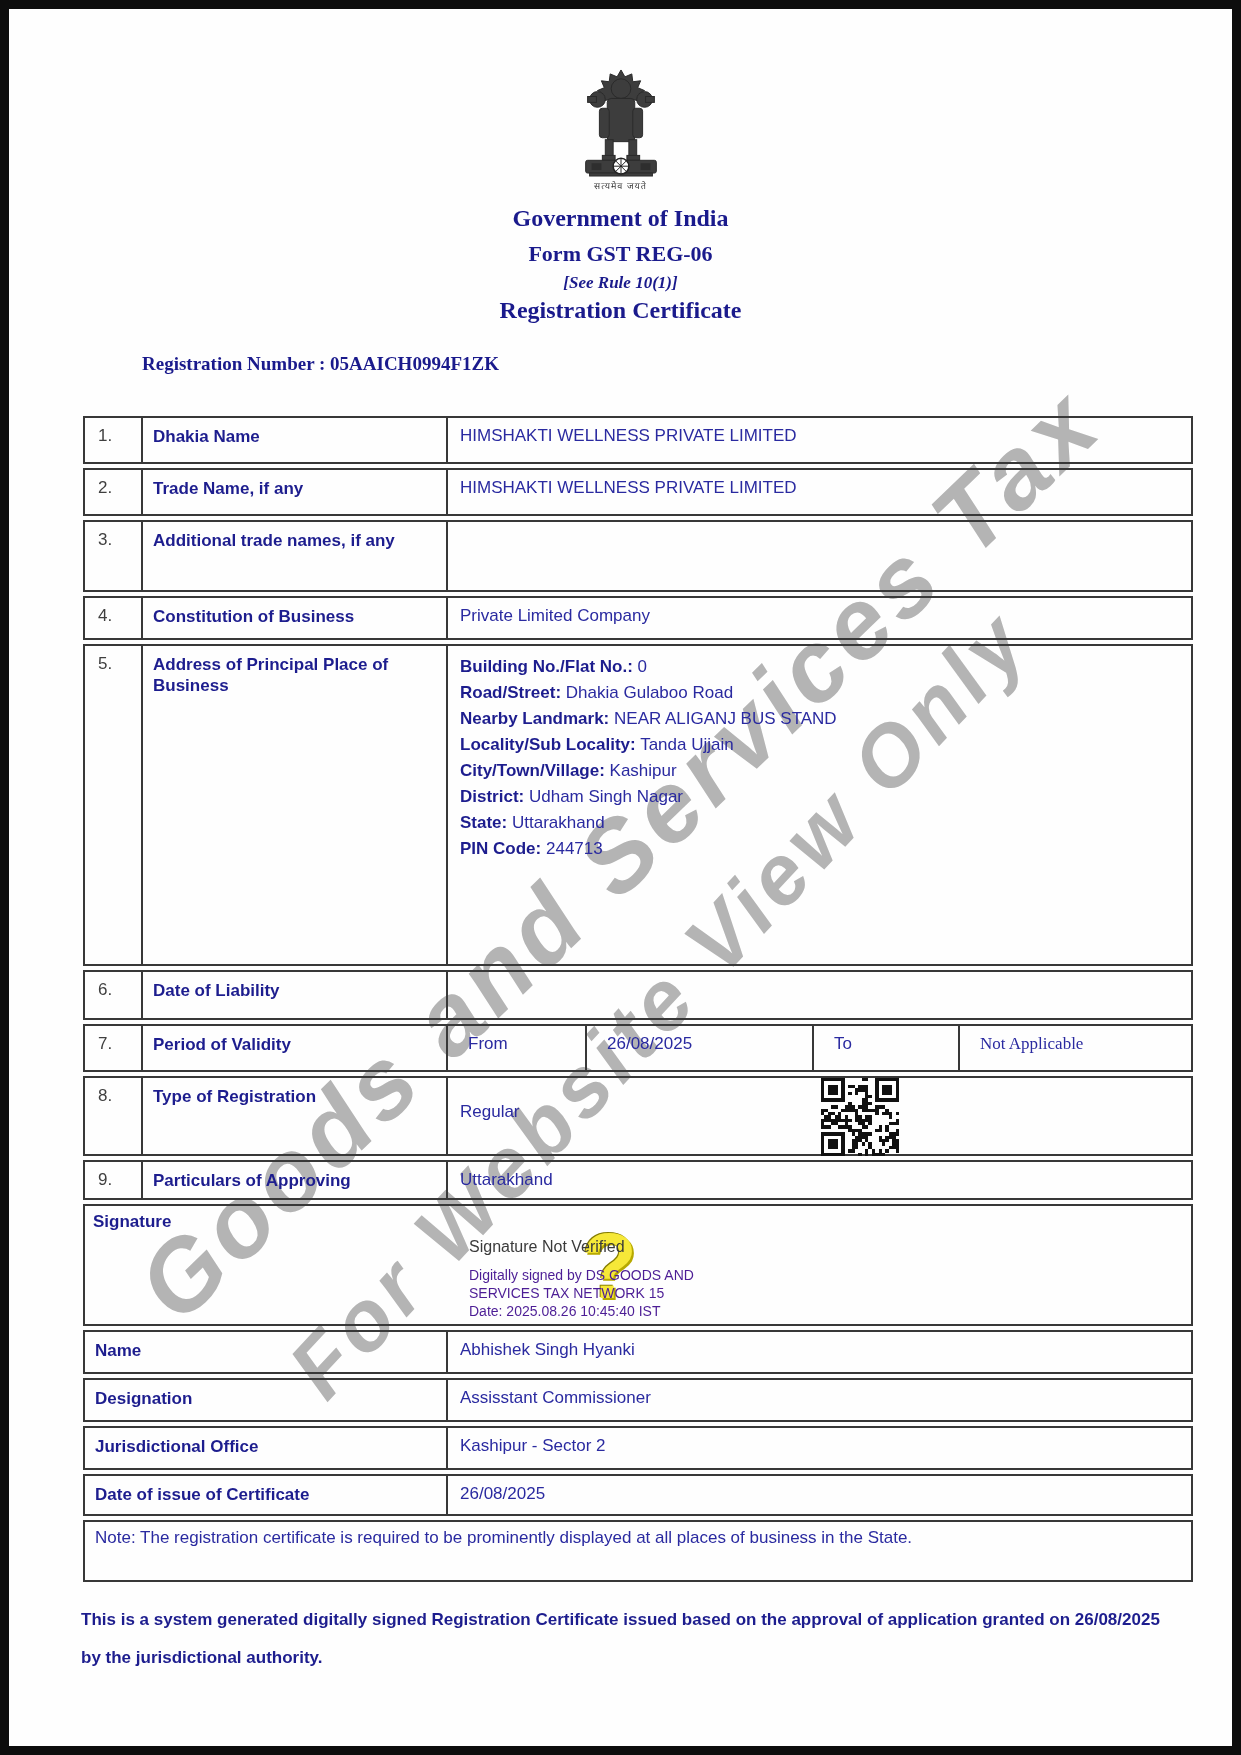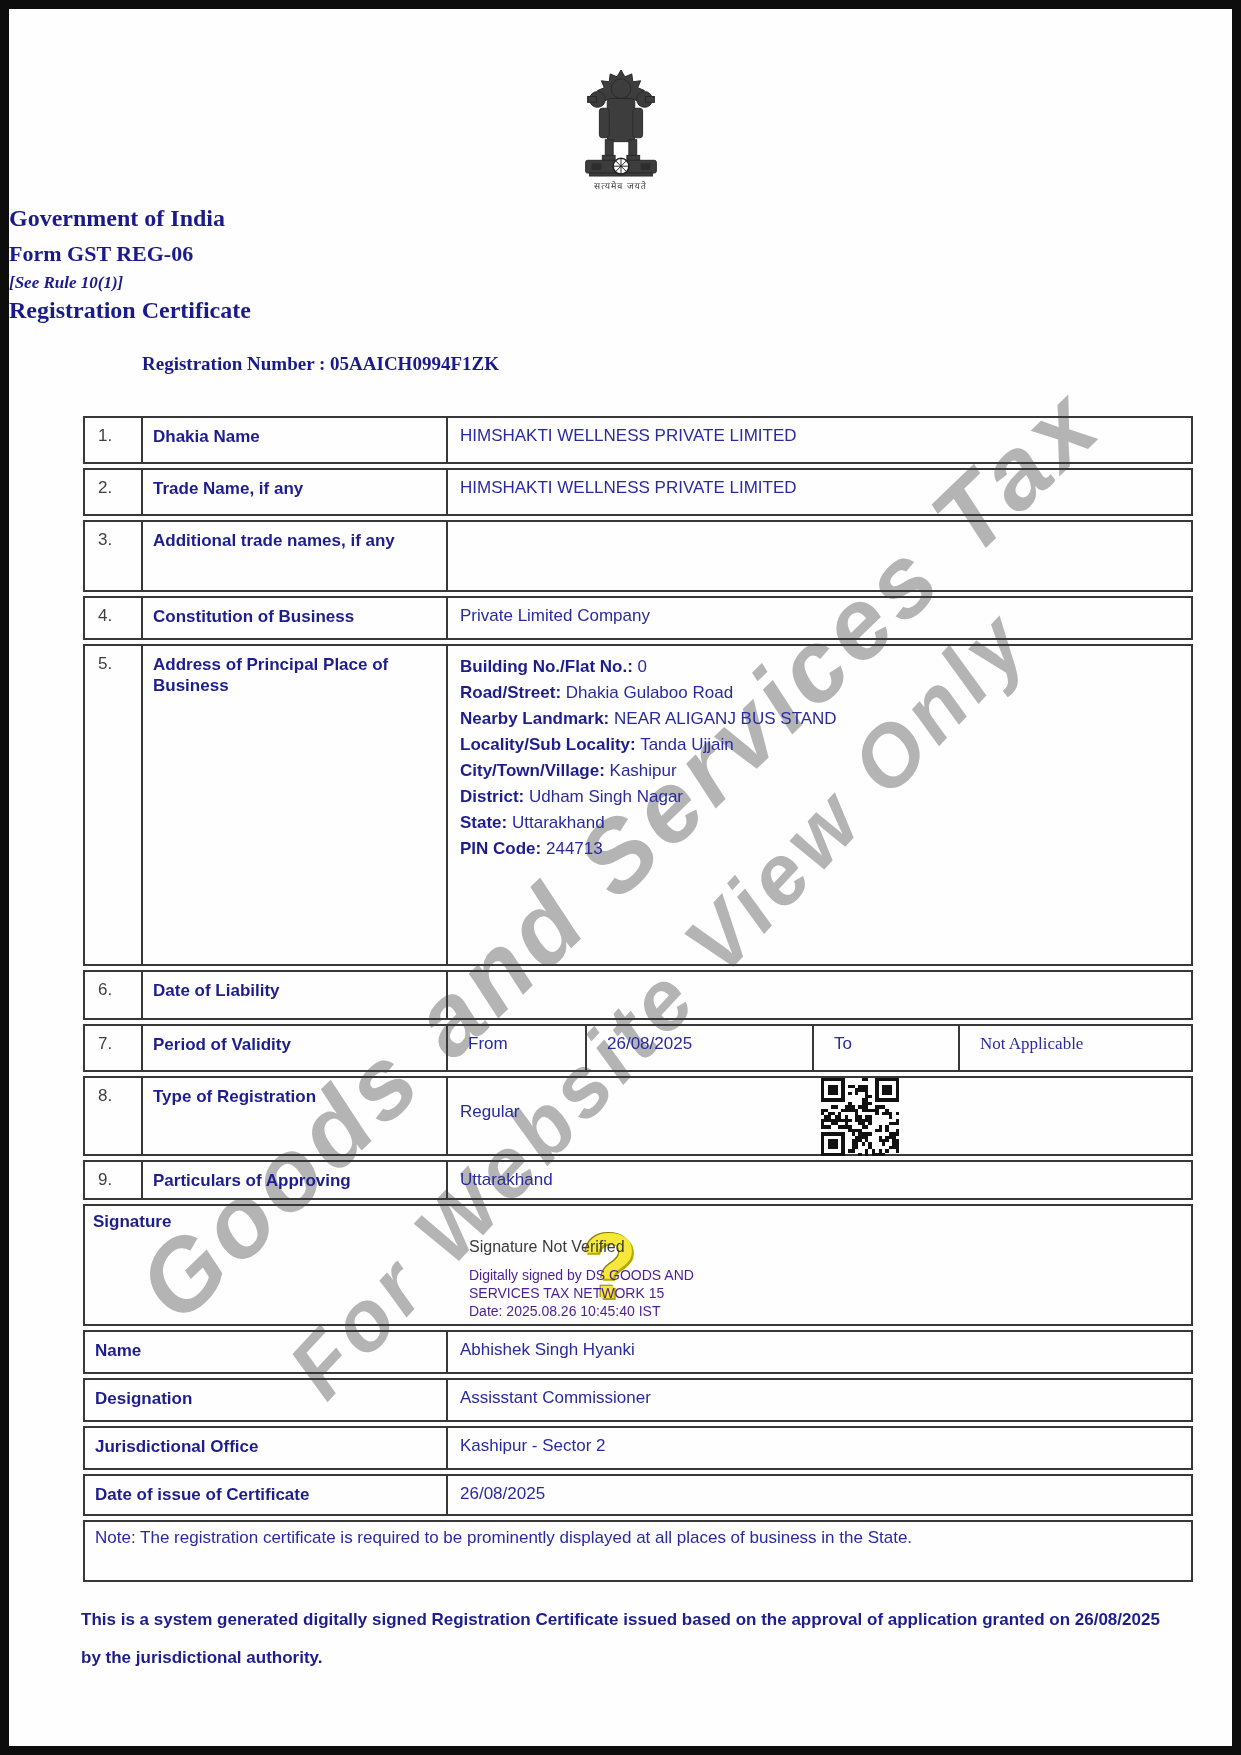--- a/index.html
+++ b/index.html
@@ -13,21 +13,21 @@
     position:absolute; white-space:nowrap; font-weight:bold; font-style:italic;
     color:#b4b4b4; z-index:0; pointer-events:none; letter-spacing:6px;
     font-family:"Liberation Sans", sans-serif;
   }
   .wm1 { left:610px; top:845px; font-size:100px; transform:translate(-50%,-50%) rotate(-44deg); }
   .wm2 { left:650px; top:995px; font-size:85px;  transform:translate(-50%,-50%) rotate(-47deg); }
   
   .emblem { position:absolute; left:50%; top:60px; transform:translateX(-50%); z-index:1; }
   .motto  { position:absolute; left:50%; top:170px; transform:translateX(-50%);
             font-size:9px; color:#3a3a3a; letter-spacing:1px; z-index:1; }
-  .h { position:absolute; left:0; width:100%; text-align:left; z-index:1;
+  .h { position:absolute; left:0; width:100%; text-align:center; z-index:1;
        font-family:"Liberation Serif", serif; color:#1a1a8c; font-weight:bold; }
   .gov  { top:196px; font-size:24px; }
   .form { top:232px; font-size:22px; }
   .rule { top:264px; font-size:17px; font-style:italic; }
   .cert { top:288px; font-size:24px; }
   .regno { position:absolute; left:133px; top:344px; z-index:1;
            font-family:"Liberation Serif", serif; color:#1a1a8c;
            font-weight:bold; font-size:19px; }
   
   .tbl { position:absolute; left:74px; top:407px; width:1110px; z-index:1; }

